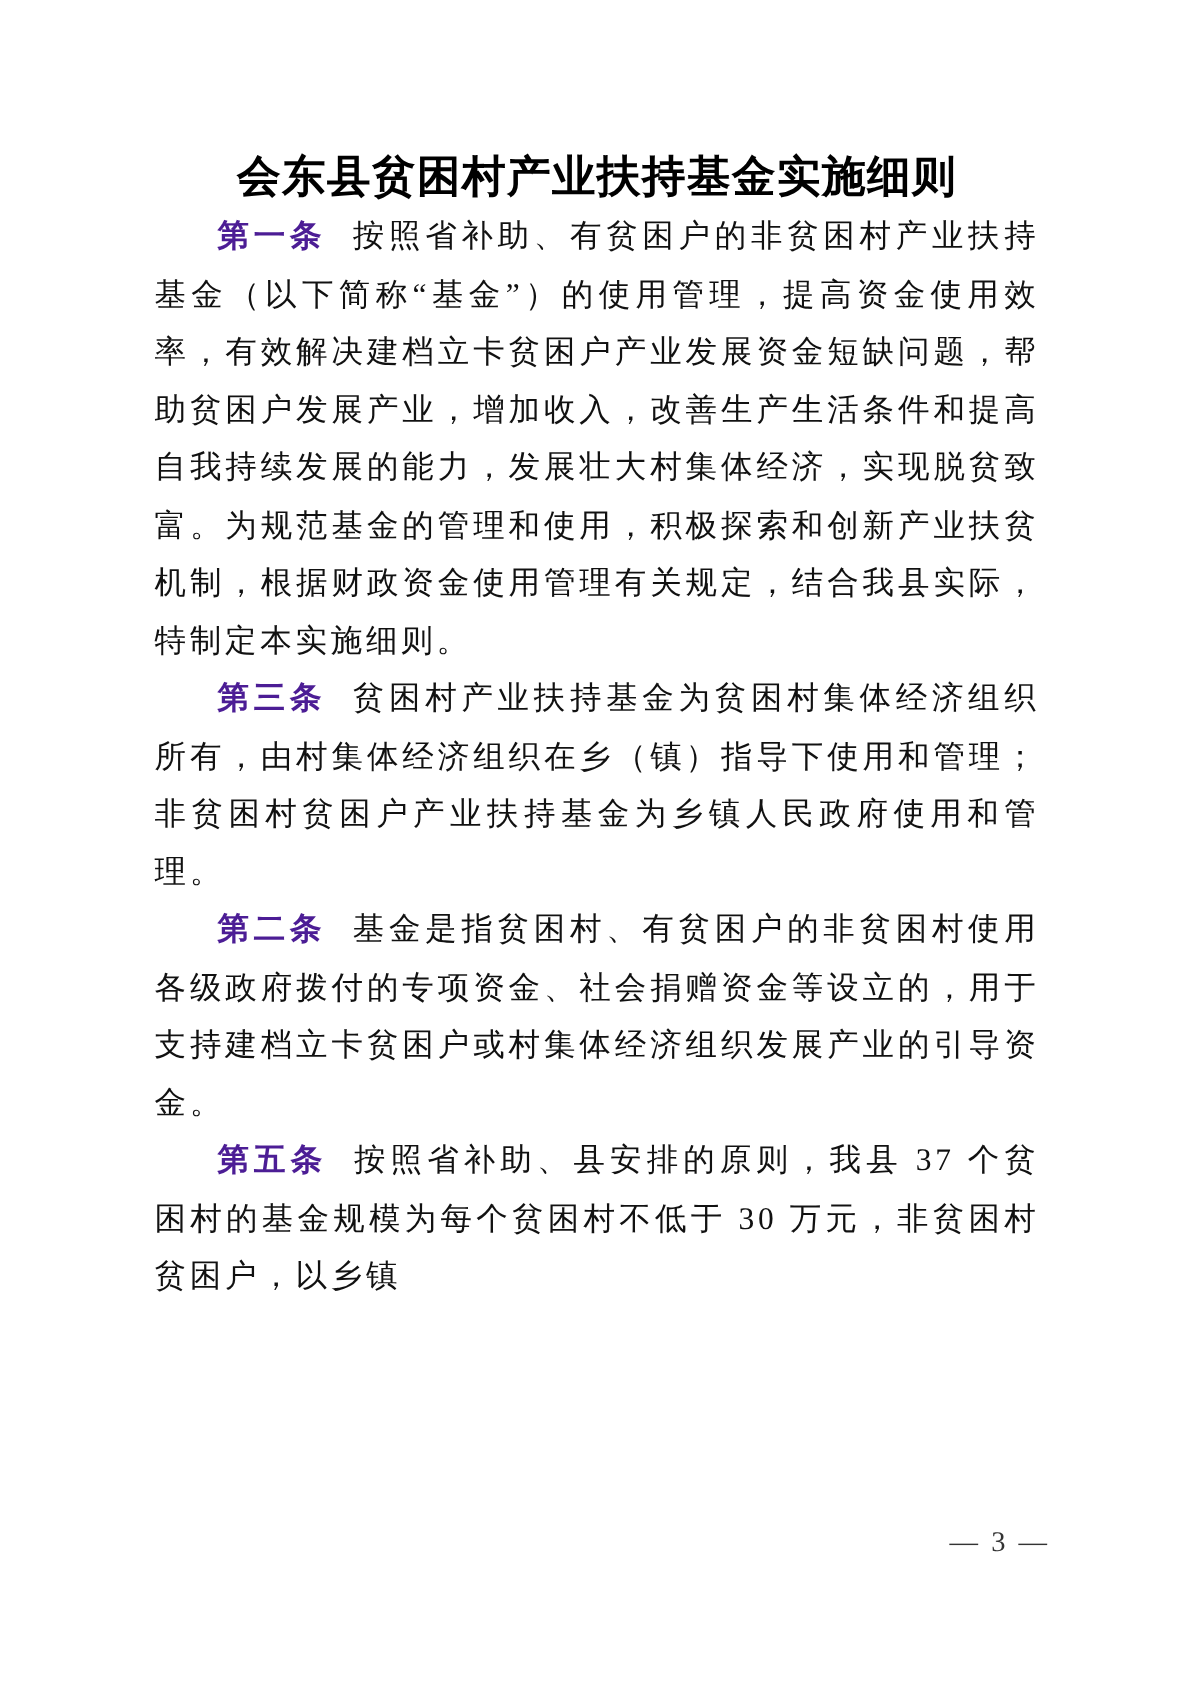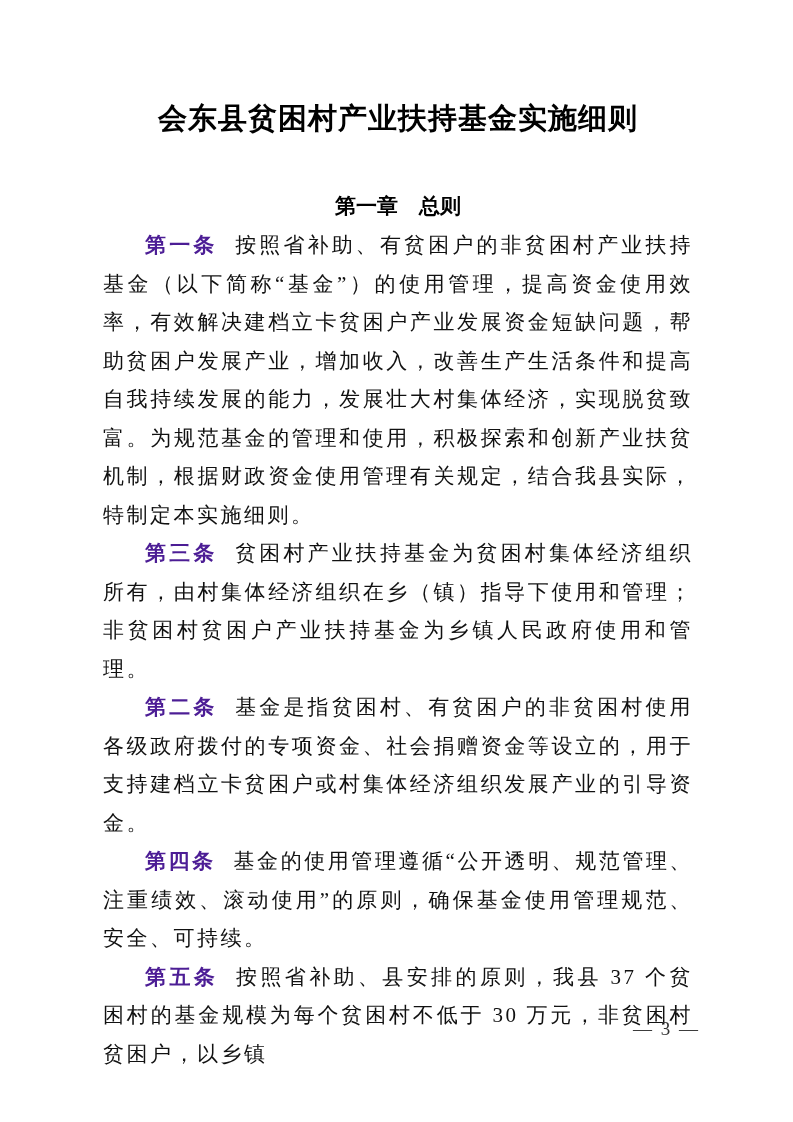--- a/index.html
+++ b/index.html
@@ -64,28 +64,26 @@
     font-family: "Liberation Serif", "DejaVu Serif", serif;
   }
 </style>
 </head>
 <body>
 
 <div class="page">
 
   <h1 class="doc-title">会东县贫困村产业扶持基金实施细则</h1>
 
-  <h2 class="chapter-heading">第一章　总则</h2>
 
   <p class="article"><span class="article-label">第一条</span><span class="article-text">按照省补助、有贫困户的非贫困村产业扶持基金（以下简称“基金”）的使用管理，提高资金使用效率，有效解决建档立卡贫困户产业发展资金短缺问题，帮助贫困户发展产业，增加收入，改善生产生活条件和提高自我持续发展的能力，发展壮大村集体经济，实现脱贫致富。为规范基金的管理和使用，积极探索和创新产业扶贫机制，根据财政资金使用管理有关规定，结合我县实际，特制定本实施细则。</span></p>
 
   <p class="article"><span class="article-label">第三条</span><span class="article-text">贫困村产业扶持基金为贫困村集体经济组织所有，由村集体经济组织在乡（镇）指导下使用和管理；非贫困村贫困户产业扶持基金为乡镇人民政府使用和管理。</span></p>
 
   <p class="article"><span class="article-label">第二条</span><span class="article-text">基金是指贫困村、有贫困户的非贫困村使用各级政府拨付的专项资金、社会捐赠资金等设立的，用于支持建档立卡贫困户或村集体经济组织发展产业的引导资金。</span></p>
 
-  <p class="article"><span class="article-label">第四条</span><span class="article-text">基金的使用管理遵循“公开透明、规范管理、注重绩效、滚动使用”的原则，确保基金使用管理规范、安全、可持续。</span></p>
 
 
   <p class="article"><span class="article-label">第五条</span><span class="article-text">按照省补助、县安排的原则，我县 37 个贫困村的基金规模为每个贫困村不低于 30 万元，非贫困村贫困户，以乡镇</span></p>
 
   <div class="page-number">— 3 —</div>
 
 </div>
 
 </body></html>

